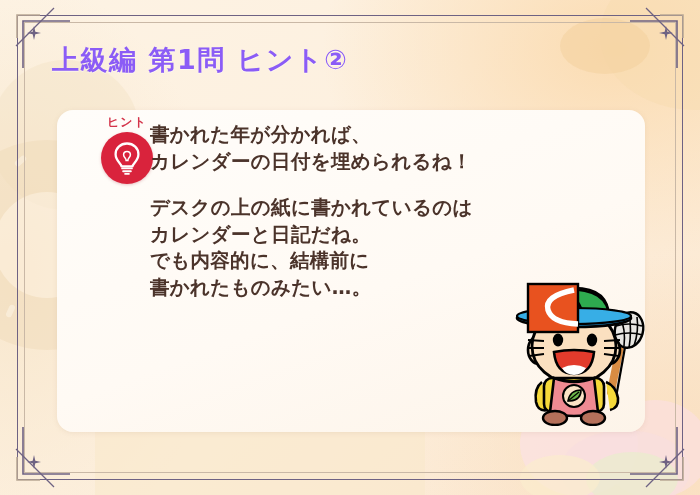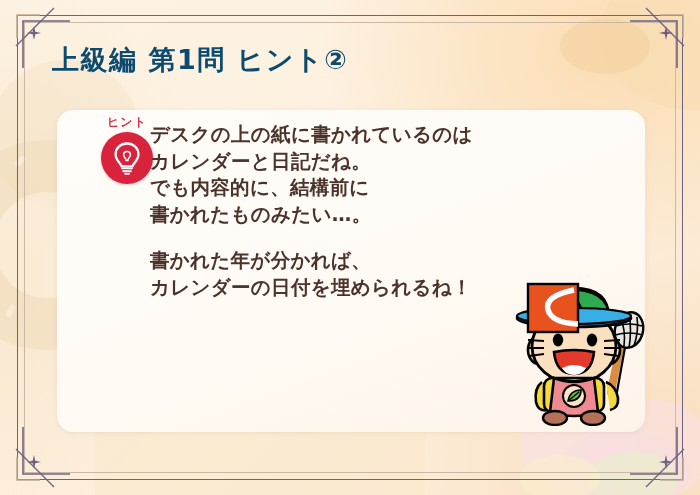--- a/index.html
+++ b/index.html
@@ -104,21 +104,21 @@
   .corner svg{ display:block; width:58px; height:58px; overflow:visible; }
   .c-tl{ left:14px;  top:12px; }
   .c-tr{ left:628px; top:12px; transform:scaleX(-1); }
   .c-bl{ left:14px;  top:425px; transform:scaleY(-1); }
   .c-br{ left:628px; top:425px; transform:scale(-1,-1); }
 
   
   .title{
     position:absolute; left:52px; top:42px;
     font-size:27px; font-weight:700;
-    color:#0c4a6e;
+    color:#8b5cf6;
     letter-spacing:1.5px;
     white-space:nowrap;
     text-shadow:0 1px 0 rgba(255,255,255,.5);
   }
 
   
   .card{
     position:absolute; left:57px; top:110px;
     width:588px; height:322px;
     background:linear-gradient(160deg,#fffdfa 0%,#fffaf4 55%,#fdf4e9 100%);
@@ -258,29 +258,29 @@
         <rect x="9.2" y="26.4" width="11.6" height="1.9" rx="0.9" fill="#ffffff"></rect>
         <rect x="10.2" y="29.3" width="9.6" height="1.9" rx="0.9" fill="#ffffff"></rect>
         <rect x="12.2" y="32.1" width="5.6" height="1.7" rx="0.8" fill="#ffffff"></rect>
       </svg>
     </div>
   </div>
 
   <div class="body-text">
 
     <p class="para">
+      <span class="line">書かれた年が分かれば、</span>
+      <span class="line">カレンダーの日付を埋められるね！</span>
+    </p>
+
+    <p class="para">
       <span class="line">デスクの上の紙に書かれているのは</span>
       <span class="line">カレンダーと日記だね。</span>
       <span class="line">でも内容的に、結構前に</span>
       <span class="line">書かれたものみたい…。</span>
-    </p>
-
-    <p class="para">
-      <span class="line">書かれた年が分かれば、</span>
-      <span class="line">カレンダーの日付を埋められるね！</span>
     </p>
 
 
   </div>
 
   <div class="mascot">
     <svg width="152" height="148" viewBox="0 0 152 148">
 
       <g>
         <path d="M111 66 L101 116" stroke="#000" stroke-width="2.4" fill="none"></path>

